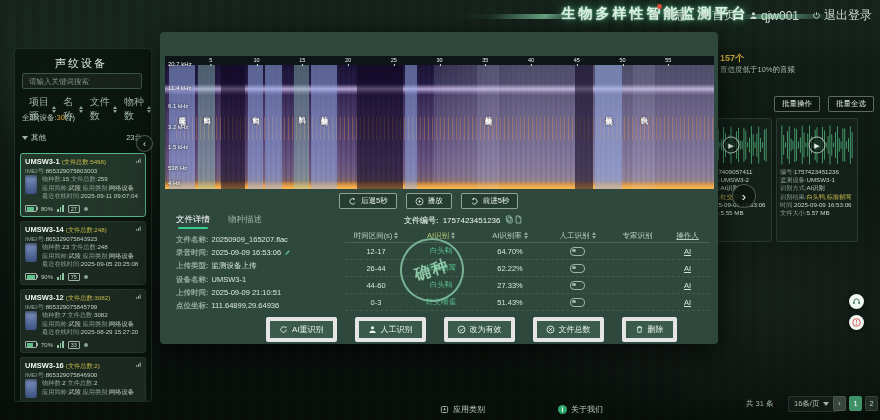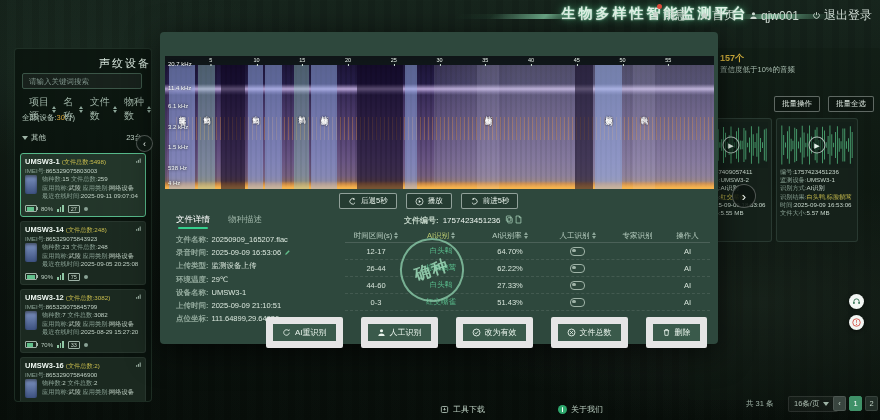--- a/index.html
+++ b/index.html
@@ -24,21 +24,21 @@
   #hdr-nav{right:8px;top:7px;display:flex;gap:13px;align-items:center;}
   .nav-item{display:flex;align-items:center;gap:3px;font-size:12px;color:#cdd9d1;cursor:pointer;position:relative;}
   .nav-badge{position:absolute;top:-3px;left:6px;width:5px;height:5px;border-radius:50%;background:#e04a3a;}
   .ic{display:inline-flex;width:9px;height:9px;}
   .ic svg{width:100%;height:100%;display:block;}
   .ic-sm{width:7px;height:7px;}
 
   
   #sidebar{left:14px;top:48px;width:136px;height:352px;background:rgba(10,19,14,0.82);
       border:1px solid rgba(100,140,120,0.22);border-radius:4px;overflow:hidden;}
-  #sb-title{left:0;top:7px;width:100%;text-align:right;font-size:11px;color:#dcebe1;letter-spacing:2px;}
+  #sb-title{left:0;top:7px;width:100%;text-align:left;font-size:11px;color:#dcebe1;letter-spacing:2px;padding-left:40px;}
   #sb-search{left:7px;top:24px;width:120px;height:16px;background:rgba(255,255,255,0.05);
       border:1px solid #3b5547;border-radius:2px;display:flex;align-items:center;padding:0 4px;box-sizing:border-box;}
   #sb-search input{flex:1;background:transparent;border:none;outline:none;color:#cfe0d5;font-size:7.5px;min-width:0;
       font-family:inherit;}
   #sb-search input::placeholder{color:#7e938a;}
   #sb-filters{left:14px;top:46px;display:flex;gap:7px;font-size:10px;color:#9eb3a6;align-items:center;}
   .filter{display:inline-flex;align-items:center;cursor:pointer;}
   .sort{display:inline-flex;flex-direction:column;gap:1px;margin-left:2px;}
   .sort i{width:0;height:0;border-left:2.5px solid transparent;border-right:2.5px solid transparent;display:block;}
   .sort .up{border-bottom:3px solid #8da79a;}
@@ -145,34 +145,34 @@
 
   #fileno{position:absolute;left:244px;top:183px;display:flex;align-items:center;gap:4px;font-size:8px;}
   #fileno .lbl{color:#c3d5c8;font-weight:bold;}
   #fileno .val{color:#eef6f0;}
   #fileno .ic{color:#a9d3bb;cursor:pointer;}
 
   #tbl{position:absolute;left:185px;top:197px;width:365px;font-size:7.5px;}
   .trow{display:flex;align-items:center;height:16px;border-bottom:1px dashed rgba(255,255,255,0.1);}
   .trow.thead{height:13px;color:#b9cfc2;border-bottom:1px solid rgba(255,255,255,0.14);}
   .tcell{display:flex;align-items:center;justify-content:center;white-space:nowrap;overflow:hidden;}
-  .c0{width:62px;} .c1{width:68px;} .c2{width:70px;} .c3{width:65px;} .c4{width:55px;} .c5{width:45px;}
+  .c0{width:62px;} .c1{width:68px;} .c2{width:70px;} .c3{width:65px;} .c4{width:55px;} .c5{width:45px;text-decoration:underline;}
   .thead .accent{color:#b9c96f;}
   .species{color:#58b98a;cursor:pointer;}
   .rate,.op{color:#d6e4da;}
   .mini-switch{width:13px;height:7px;border:1px solid #9fb3a7;border-radius:4px;position:relative;cursor:pointer;}
   .mini-switch:after{content:"";position:absolute;left:1px;top:1px;width:3.5px;height:3.5px;border-radius:50%;background:#9fb3a7;}
 
   #stamp{position:absolute;left:240px;top:206px;width:60px;height:60px;border:2.5px solid rgba(140,205,170,0.85);
       border-radius:50%;display:flex;align-items:center;justify-content:center;font-size:16px;font-weight:bold;
       letter-spacing:2px;color:rgba(155,215,182,0.95);transform:rotate(-18deg);opacity:.92;pointer-events:none;z-index:8;}
 
   #actions{position:absolute;left:106px;top:285px;display:flex;gap:18px;}
   .abtn{display:flex;align-items:center;gap:4px;font-size:8px;color:#e9f4ec;background:#3a5a4b;
-      border:7px solid #e5e5e5;border-radius:2px;padding:3px 9px;cursor:pointer;white-space:nowrap;}
+      border:4px solid #e5e5e5;border-radius:2px;padding:3px 9px;cursor:pointer;white-space:nowrap;}
 
   
   .foot-item{display:flex;align-items:center;gap:4px;font-size:8px;color:#bccfc2;cursor:pointer;}
   #foot-tools{left:440px;top:404px;}
   #foot-about{left:558px;top:404px;}
   .about-ic{width:9px;height:9px;border-radius:50%;background:#2ea86d;color:#fff;font-size:7px;line-height:9px;
       text-align:center;font-weight:bold;display:inline-block;}
   #pg-total{left:746px;top:399px;font-size:7.5px;color:#9fb3a7;}
   #pg-size{left:788px;top:396px;display:flex;align-items:center;gap:4px;font-size:7.5px;color:#aebfb3;
       background:rgba(255,255,255,0.04);border:1px solid rgba(255,255,255,0.1);border-radius:2px;padding:2px 5px;cursor:pointer;}
@@ -515,24 +515,20 @@
             <svg viewBox="0 0 12 12" fill="currentColor">
               <path d="m2 10 .7-2.4 5.4-5.4 1.7 1.7-5.4 5.4z"></path>
             </svg>
           </span>
         </div>
         <div class="iline">
           <span class="lbl">上传类型:</span>
           <span class="val">监测设备上传</span>
         </div>
         <div class="iline">
-          <span class="lbl">环境温度:</span>
-          <span class="val">29℃</span>
-        </div>
-        <div class="iline">
           <span class="lbl">设备名称:</span>
           <span class="val">UMSW3-1</span>
         </div>
         <div class="iline">
           <span class="lbl">上传时间:</span>
           <span class="val">2025-09-09 21:10:51</span>
         </div>
         <div class="iline">
           <span class="lbl">点位坐标:</span>
           <span class="val">111.64899,29.64936</span>
@@ -714,21 +710,21 @@
       </div>
   </div>
 
   <div id="foot-tools" class="abs foot-item">
     <span class="ic" id="tools-ic">
         <svg viewBox="0 0 12 12" fill="none" stroke="currentColor" stroke-width="1.1">
           <rect x="1.8" y="2" width="8.4" height="8" rx="1.4"></rect>
           <path d="M6 3.8v3M4.6 5.6 6 7l1.4-1.4"></path>
         </svg>
       </span>
-    <span>工具下载</span>
+    <span>应用类别</span>
   </div>
   <div id="foot-about" class="abs foot-item">
     <span class="about-ic">i</span>
     <span>关于我们</span>
   </div>
   <div id="pg-total" class="abs">共 31 条</div>
   <div id="pg-size" class="abs">
     <span>16条/页</span>
     <i class="carat"></i>
   </div>

